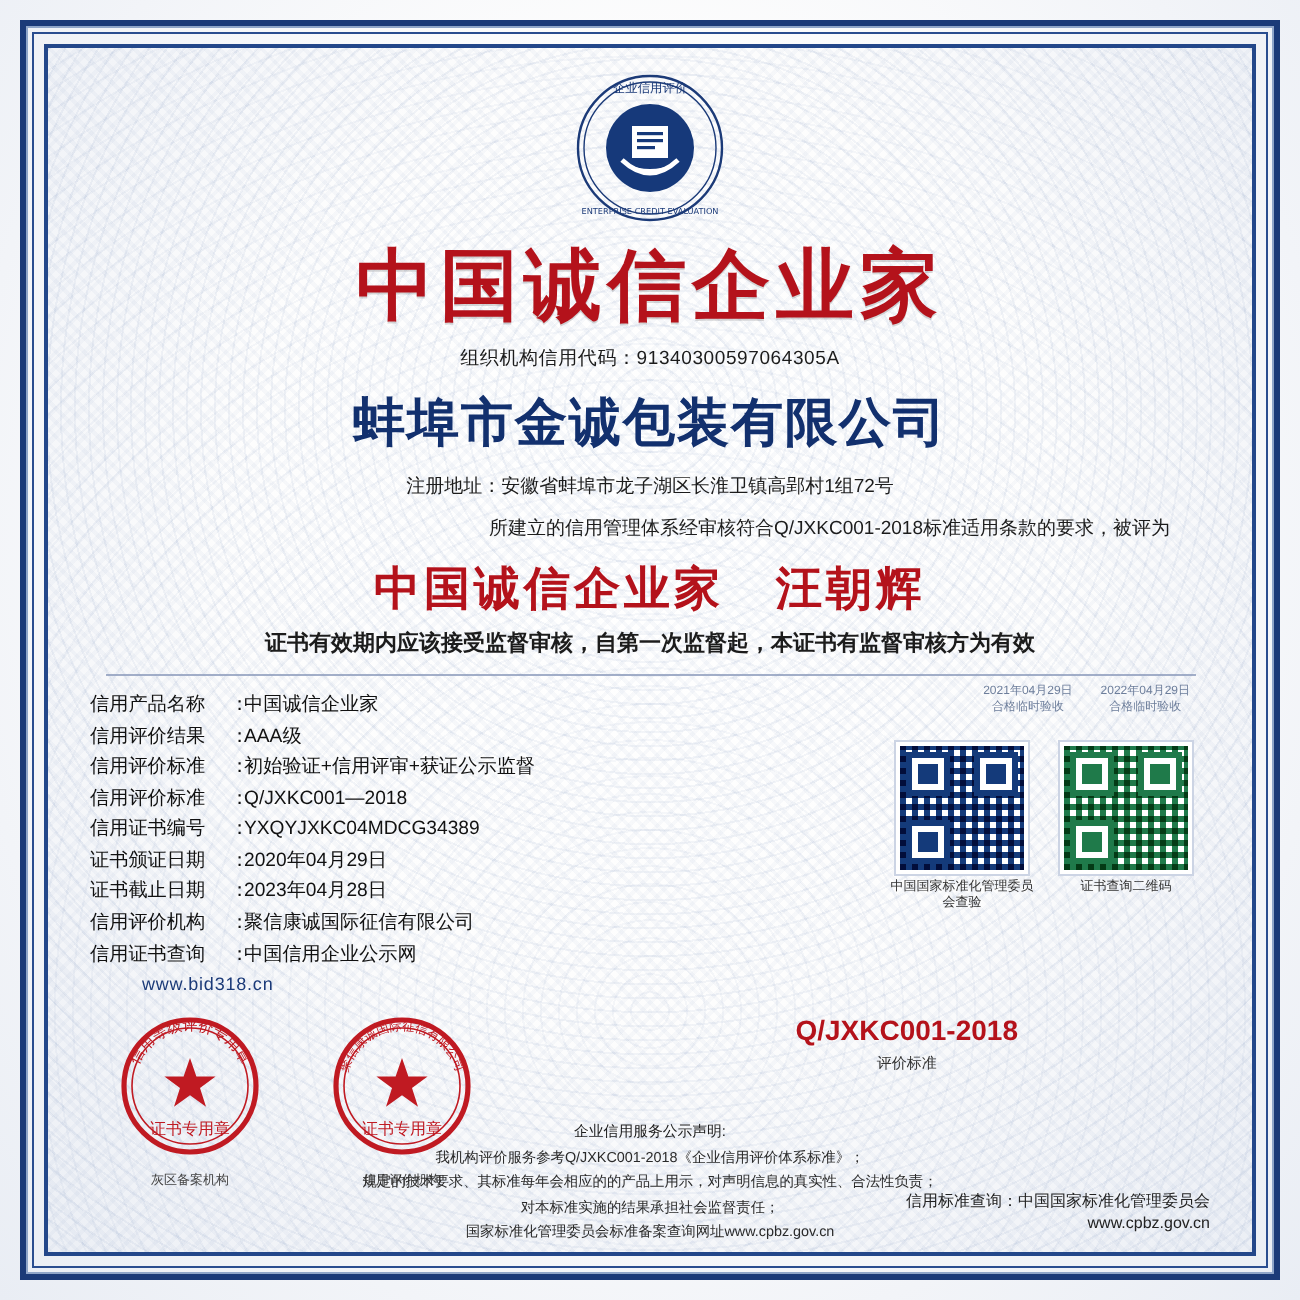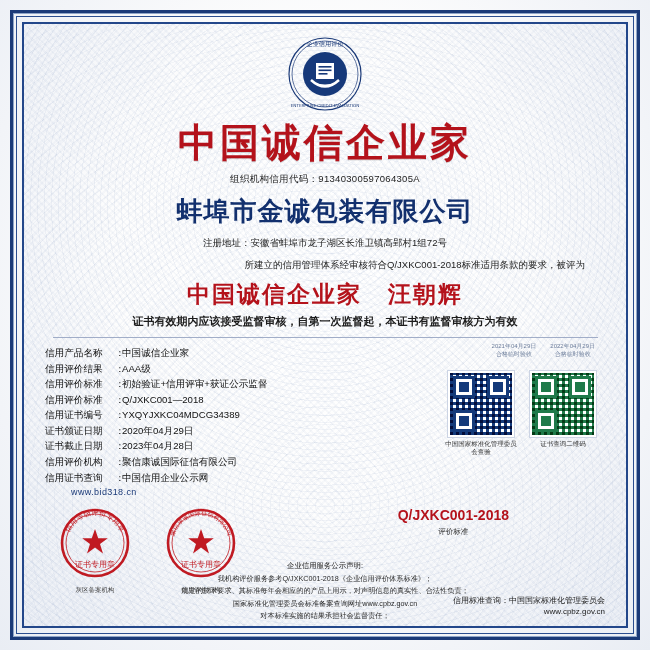--- a/index.html
+++ b/index.html
@@ -373,18 +373,18 @@
       <div class="std-note">
         <span>信用标准查询：中国国家标准化管理委员会</span><br>
         <span>www.cpbz.gov.cn</span>
       </div>
     </div>
 
     <div class="footer">
       <div class="f-title f-row">企业信用服务公示声明:</div>
       <div class="f-row">我机构评价服务参考Q/JXKC001-2018《企业信用评价体系标准》；</div>
       <div class="f-row">规定的技术要求、其标准每年会相应的的产品上用示，对声明信息的真实性、合法性负责；</div>
+      <div class="f-row">对本标准实施的结果承担社会监督责任；</div>
       <div class="f-row">国家标准化管理委员会标准备案查询网址www.cpbz.gov.cn</div>
-      <div class="f-row">对本标准实施的结果承担社会监督责任；</div>
     </div>
 
   </div>
 </div>
 
 </body></html>

